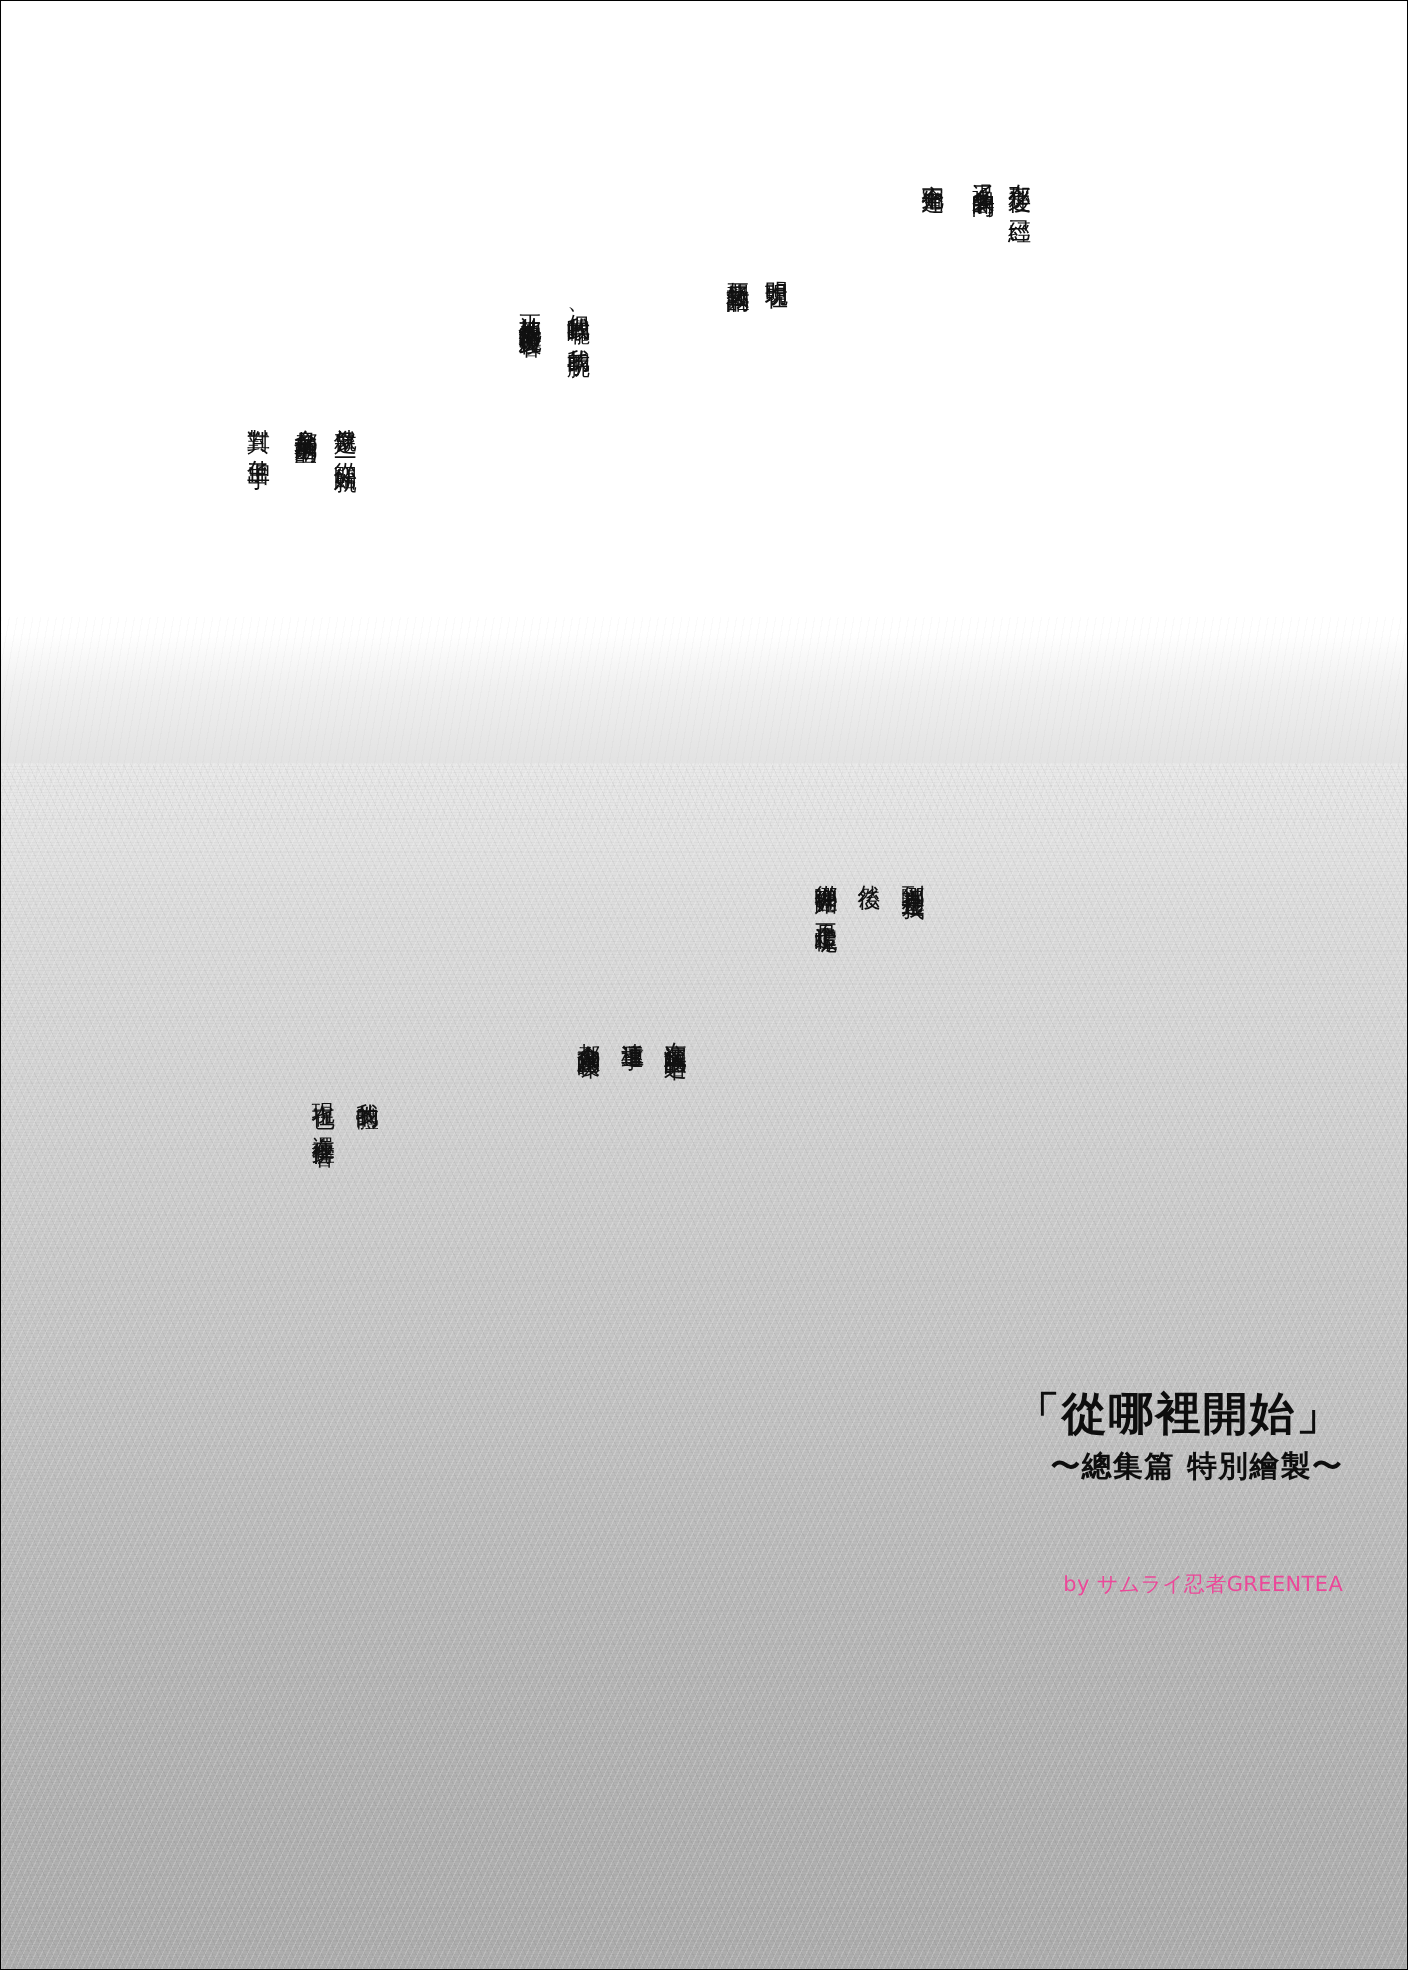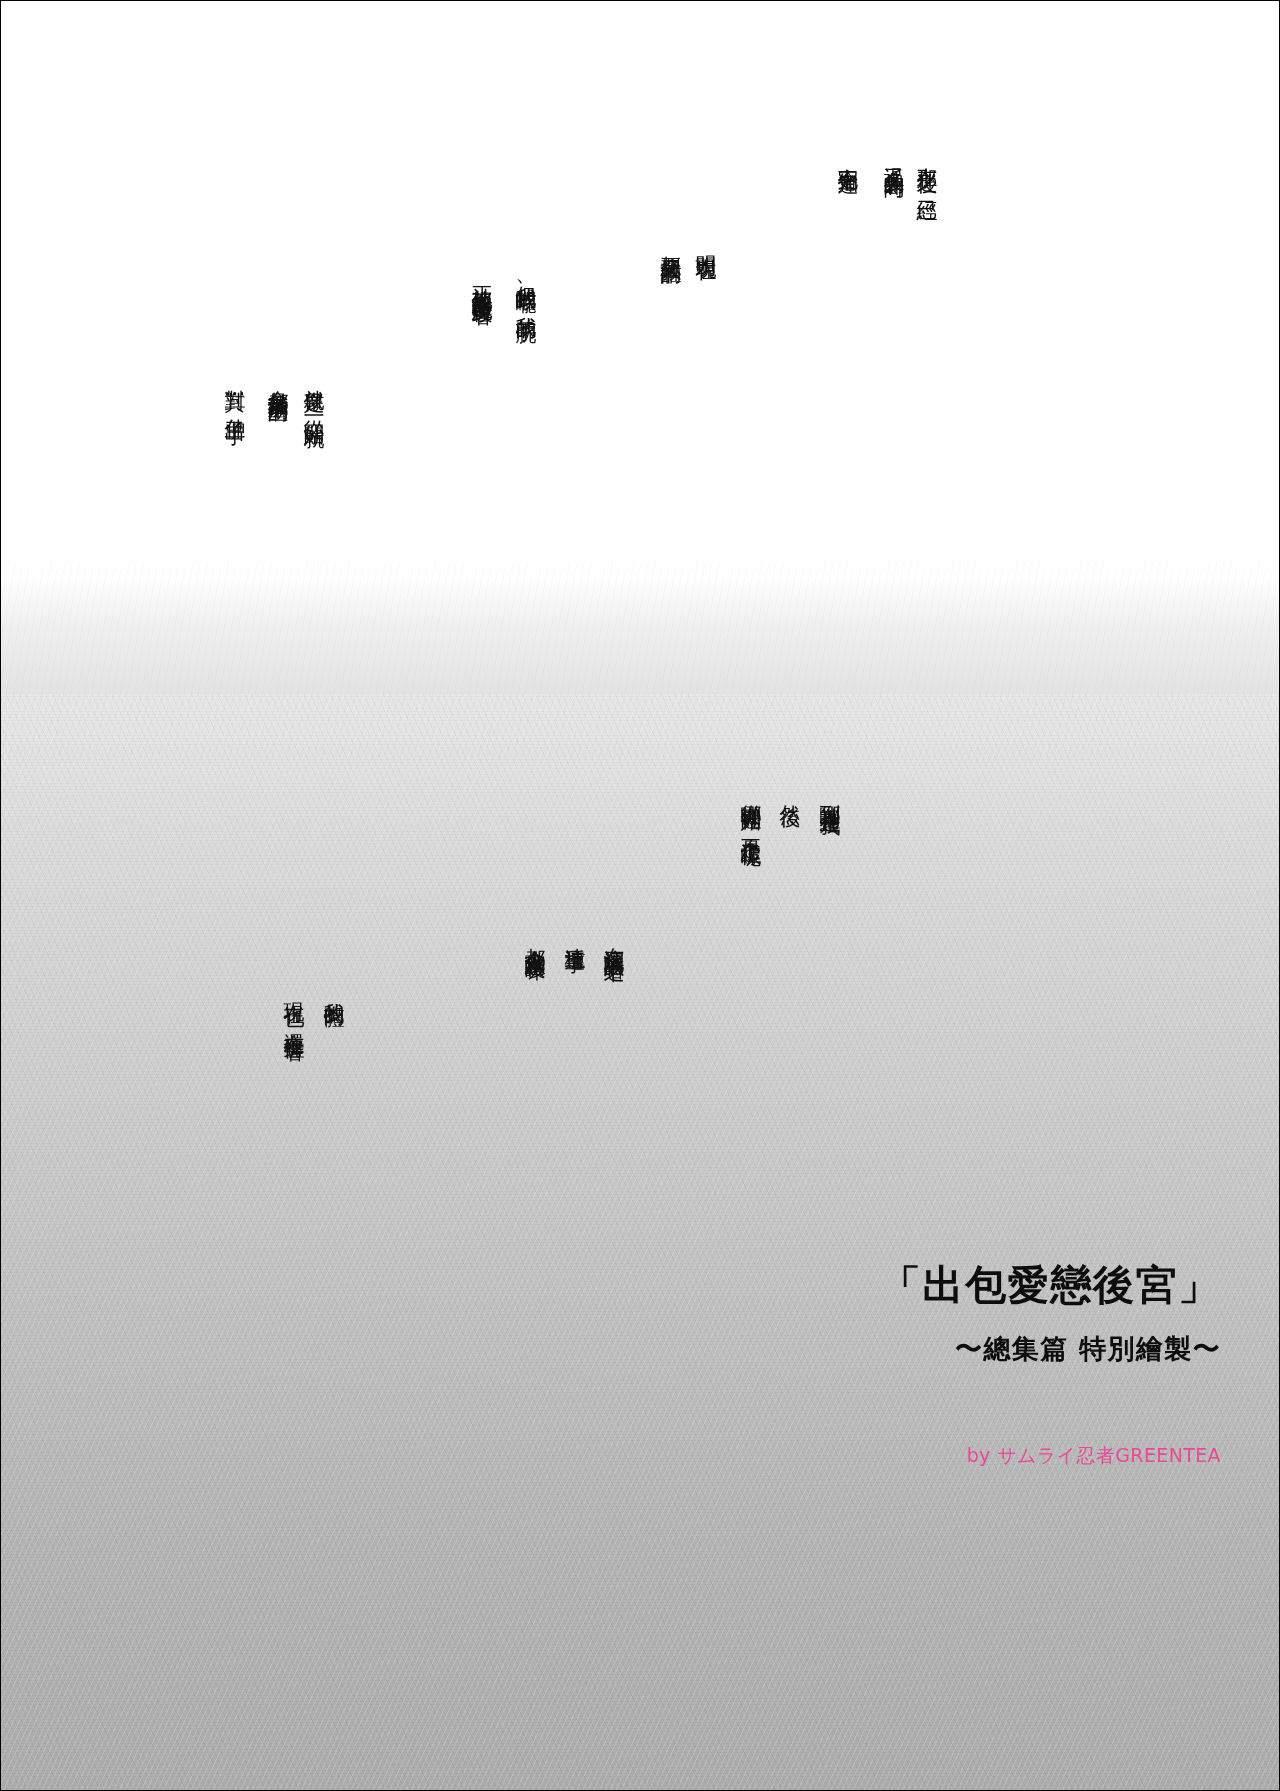--- a/index.html
+++ b/index.html
@@ -98,21 +98,21 @@
     font-size: 41px;
     font-weight: bold;
     letter-spacing: 0.04em;
     line-height: 1.1;
     white-space: nowrap;
   }
   #sub-title {
     font-size: 27px;
     font-weight: bold;
     letter-spacing: 0.05em;
-    margin-top: 23px;
+    margin-top: 7px;
     white-space: nowrap;
   }
   #byline {
     font-size: 19px;
     letter-spacing: 0.02em;
     margin-top: 76px;
     white-space: nowrap;
     color: #ec4899;
   }
 </style>
@@ -146,18 +146,18 @@
   <div class="vtext group-b" style="left:729px; top:787px;">從哪裡開始…不是這樣了呢</div>
 
   <div class="vtext group-b" style="left:592px; top:930px;">在這深沉的黑暗之中</div>
   <div class="vtext group-b" style="left:553px; top:930px;">連這種事</div>
   <div class="vtext group-b" style="left:513px; top:930px;">都會令人感到曖昧</div>
 
   <div class="vtext group-b" style="left:312px; top:985px;">我的肉體</div>
   <div class="vtext group-b" style="left:272px; top:985px;">現在也…還在傍徨著…</div>
 
   <div id="title-block">
-    <div id="main-title">「出包愛戀後宮」</div>
+    <div id="main-title">「從哪裡開始」</div>
     <div id="sub-title">〜總集篇 特別繪製〜</div>
     <div id="byline">by サムライ忍者GREENTEA</div>
   </div>
 
 </div>
 
 </body></html>

